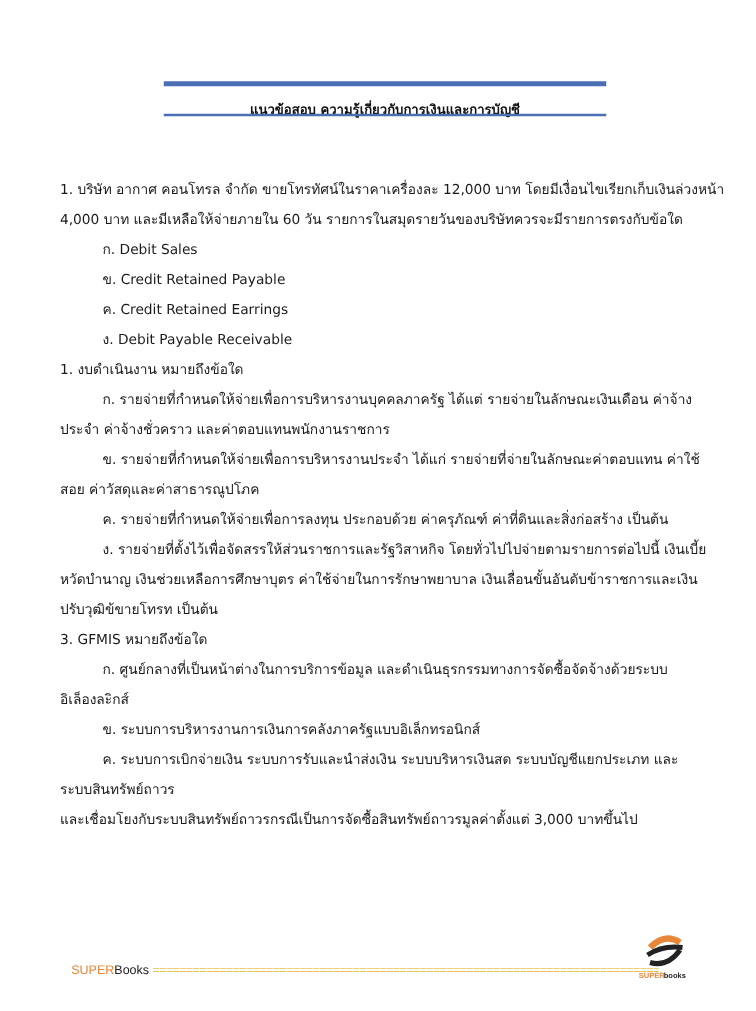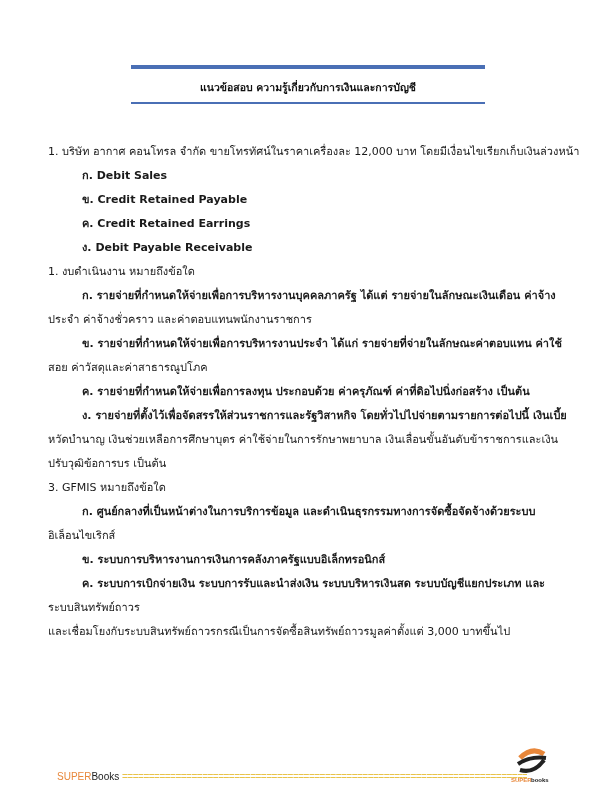--- a/index.html
+++ b/index.html
@@ -1,59 +1,60 @@
 <!DOCTYPE html>
 <html><head>
   <meta charset="utf-8">
   <style>
     html, body { margin: 0; padding: 0; background: #ffffff; }
     body { width: 605px; height: 809px; position: relative; overflow: hidden;
            font-family: "DejaVu Sans", "Liberation Sans", sans-serif; color: #1a1a1a; }
-    .title-box { position: absolute; left: 131px; top: 65px; width: 354px; height: 39px; }
+    .title-box { position: absolute; left: 131px; top: 65px; width: 354px; height: 28px; }
     .bar-top { position: absolute; left: 0; top: 0; width: 100%; height: 4px; background: #4a6fb5; }
     .bar-bottom { position: absolute; left: 0; bottom: 0; width: 100%; height: 2px; background: #4a6fb5; }
     .title { position: absolute; left: 0; right: 0; top: 14px; text-align: center;
              font-size: 10.5px; font-weight: bold; color: #111; }
     .content { position: absolute; left: 48px; top: 142px; width: 500px; font-size: 11px; }
     .line { height: 24px; line-height: 20px; white-space: nowrap; }
-    .indent { padding-left: 34px; font-weight: bold; }
+    .indent { padding-left: 34px; }
     .footer { position: absolute; left: 57px; top: 771px; width: 470px; height: 14px;
               font-family: "Liberation Sans", sans-serif; font-size: 10px; white-space: nowrap; overflow: hidden; }
     .brand-super { color: #e8873a; }
     .brand-books { color: #222; }
     .dashes { color: #e8c34a; letter-spacing: -0.5px; }
     .logo { position: absolute; left: 510px; top: 744px; width: 44px; height: 40px; }
   </style>
 </head>
 <body>
 
 <div class="title-box">
   <div class="bar-top"></div>
   <div class="title">แนวข้อสอบ ความรู้เกี่ยวกับการเงินและการบัญชี</div>
   <div class="bar-bottom"></div>
 </div>
 
 <div class="content" id="content">
     <div class="line">1. บริษัท อากาศ คอนโทรล จำกัด ขายโทรทัศน์ในราคาเครื่องละ 12,000 บาท โดยมีเงื่อนไขเรียกเก็บเงินล่วงหน้า</div>
+    <div class="line">4,000 บาท และมีเหลือให้จ่ายภายใน 60 วัน รายการในสมุดรายวันของบริษัทควรจะมีรายการตรงกับข้อใด</div>
     <div class="line indent">ก. Debit Sales</div>
     <div class="line indent">ข. Credit Retained Payable</div>
     <div class="line indent">ค. Credit Retained Earrings</div>
     <div class="line indent">ง. Debit Payable Receivable</div>
     <div class="line">1. งบดำเนินงาน หมายถึงข้อใด</div>
     <div class="line indent">ก. รายจ่ายที่กำหนดให้จ่ายเพื่อการบริหารงานบุคคลภาครัฐ ได้แต่ รายจ่ายในลักษณะเงินเดือน ค่าจ้าง</div>
     <div class="line">ประจำ ค่าจ้างชั่วคราว และค่าตอบแทนพนักงานราชการ</div>
     <div class="line indent">ข. รายจ่ายที่กำหนดให้จ่ายเพื่อการบริหารงานประจำ ได้แก่ รายจ่ายที่จ่ายในลักษณะค่าตอบแทน ค่าใช้</div>
     <div class="line">สอย ค่าวัสดุและค่าสาธารณูปโภค</div>
-    <div class="line indent">ค. รายจ่ายที่กำหนดให้จ่ายเพื่อการลงทุน ประกอบด้วย ค่าครุภัณฑ์ ค่าที่ดิอไปนิ่งก่อสร้าง เป็นต้น</div>
+    <div class="line indent">ค. รายจ่ายที่กำหนดให้จ่ายเพื่อการลงทุน ประกอบด้วย ค่าครุภัณฑ์ ค่าที่ดินและสิ่งก่อสร้าง เป็นต้น</div>
     <div class="line indent">ง. รายจ่ายที่ตั้งไว้เพื่อจัดสรรให้ส่วนราชการและรัฐวิสาหกิจ โดยทั่วไปไปจ่ายตามรายการต่อไปนี้ เงินเบี้ย</div>
     <div class="line">หวัดบำนาญ เงินช่วยเหลือการศึกษาบุตร ค่าใช้จ่ายในการรักษาพยาบาล เงินเลื่อนขั้นอันดับข้าราชการและเงิน</div>
-    <div class="line">ปรับวุฒิข้อการบร เป็นต้น</div>
+    <div class="line">ปรับวุฒิข้ขายโทรท เป็นต้น</div>
     <div class="line">3. GFMIS หมายถึงข้อใด</div>
     <div class="line indent">ก. ศูนย์กลางที่เป็นหน้าต่างในการบริการข้อมูล และดำเนินธุรกรรมทางการจัดซื้อจัดจ้างด้วยระบบ</div>
-    <div class="line">อิเล็อนไขเริกส์</div>
+    <div class="line">อิเล็องละิกส์</div>
     <div class="line indent">ข. ระบบการบริหารงานการเงินการคลังภาครัฐแบบอิเล็กทรอนิกส์</div>
     <div class="line indent">ค. ระบบการเบิกจ่ายเงิน ระบบการรับและนำส่งเงิน ระบบบริหารเงินสด ระบบบัญชีแยกประเภท และ</div>
     <div class="line">ระบบสินทรัพย์ถาวร</div>
     <div class="line">และเชื่อมโยงกับระบบสินทรัพย์ถาวรกรณีเป็นการจัดซื้อสินทรัพย์ถาวรมูลค่าตั้งแต่ 3,000 บาทขึ้นไป</div>
   </div>
 
 <div class="footer">
   <span class="brand-super">SUPER</span><span class="brand-books">Books</span>
   <span class="dashes">===================================================================================</span>
 </div>

